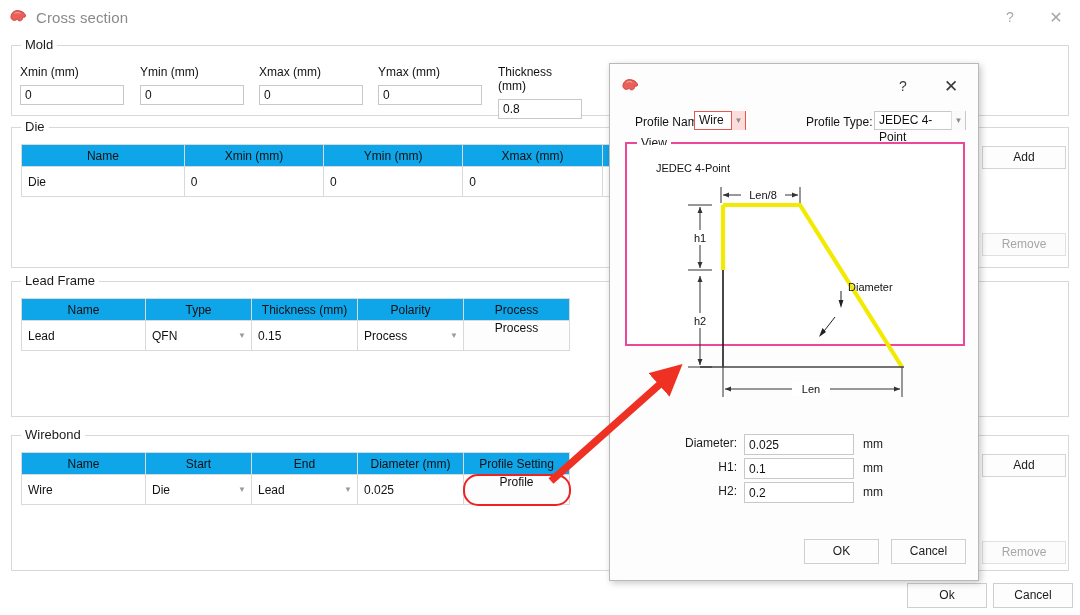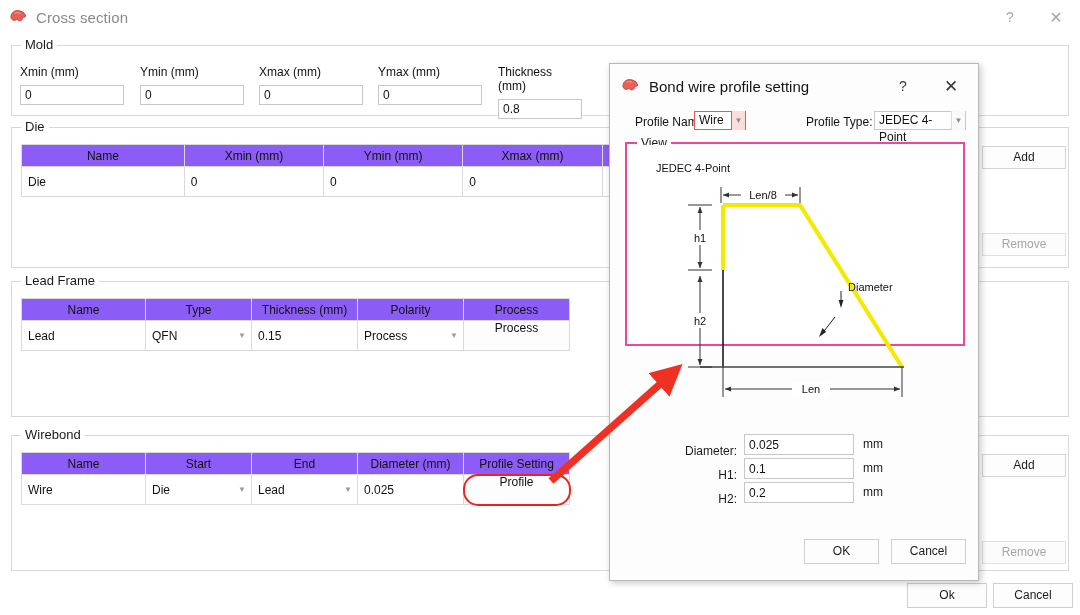--- a/index.html
+++ b/index.html
@@ -41,21 +41,21 @@
   .fld .lbl { font-size: 12px; color: #111; margin-bottom: 6px; display: block; }
   .inp {
     border: 1px solid #c8c8c8; background: #fff; height: 20px; width: 100%;
     font: 12px "Liberation Sans", sans-serif; color: #111;
     padding: 0 4px; line-height: 18px; outline: none;
   }
 
   
   .tbl { position: absolute; border-collapse: collapse; table-layout: fixed; }
   .tbl th {
-    background: #8b5cf6; border: 1px solid #d9d9d9;
+    background: #0ea5e9; border: 1px solid #d9d9d9;
     height: 22px; font-weight: normal; font-size: 12px; color: #111;
     text-align: center; padding: 0 2px;
   }
   .tbl td {
     border: 1px solid #d9d9d9; height: 30px;
     font-size: 12px; color: #111; padding: 0 6px;
     background: #ffffff; vertical-align: middle;
   }
   .tbl td.btncell { padding: 0; text-align: center; }
   .cellbtn {
@@ -117,21 +117,21 @@
     color: #8c8c8c; font-size: 8px;
   }
   .combo.red { border-color: #e8584f; }
   .combo.red .caret { border-left-color: #e8584f; background: #fbdedc; }
 
   .view-group { position: absolute; left: 15px; top: 78px; width: 340px; height: 204px; border: 2px solid #ec4899; }
   .view-group > .legend { position: absolute; top: -8px; left: 10px; background: #fdfdfd; padding: 0 4px; font-size: 12px; }
   .view-canvas { position: absolute; inset: 1px; background: #ffffff; }
 
   .prow { position: absolute; height: 21px; }
-  .prow .plbl { position: absolute; right: 100%; margin-right: 7px; top: 10px; font-size: 12px; white-space: nowrap; }
+  .prow .plbl { position: absolute; right: 100%; margin-right: 7px; top: 2px; font-size: 12px; white-space: nowrap; }
   .prow .punit { position: absolute; left: 100%; margin-left: 9px; top: 3px; font-size: 12px; }
   .pinp {
     width: 100%; height: 21px; border: 1px solid #c8c8c8; background: #fff;
     font: 12px "Liberation Sans", sans-serif; color: #111; padding: 0 4px; outline: none;
   }
 
   .dbtn {
     position: absolute; width: 75px; height: 25px;
     border: 1px solid #cfcfcf; background: #fdfdfd;
     font: 12px "Liberation Sans", sans-serif; color: #1b1b1b;
@@ -310,21 +310,20 @@
 
   <div class="dialog">
 
     <div class="dlg-title">
       <span class="ic">
         <svg width="19" height="18" viewBox="0 0 19 18">
           <path d="M2.2 7.2 C3 4.2 6 2.2 9.3 2.6 C13 3 15.6 5 16.4 7 C17.2 9 15.5 9.6 13.4 9.2 C13.9 10.6 13.2 12.3 11.4 12.8 C9.6 13.3 8.5 12.2 8.2 11 C6.9 12.6 4.6 12.9 3.2 11.7 C1.7 10.4 1.7 8.6 2.2 7.2 Z" fill="#e8605a" stroke="#c9423c" stroke-width="0.9"></path>
           <path d="M5.6 5.3 C7.3 4.3 9.8 4.4 11.3 5.4" fill="none" stroke="#f7b3ae" stroke-width="0.9"></path>
         </svg>
       </span>
-      <span class="tx">Bond wire profile setting</span>
       <div class="help">?</div>
       <div class="x">✕</div>
     </div>
 
     <div class="dlg-row">
       <span class="lbl-sm" style="position:absolute; left:25px; top:5px;">Profile Name</span>
       <div class="combo red" style="position:absolute; left:84px; top:1px; width:52px;">
         <span>Wire</span>
         <span class="caret">▼</span>
       </div>

